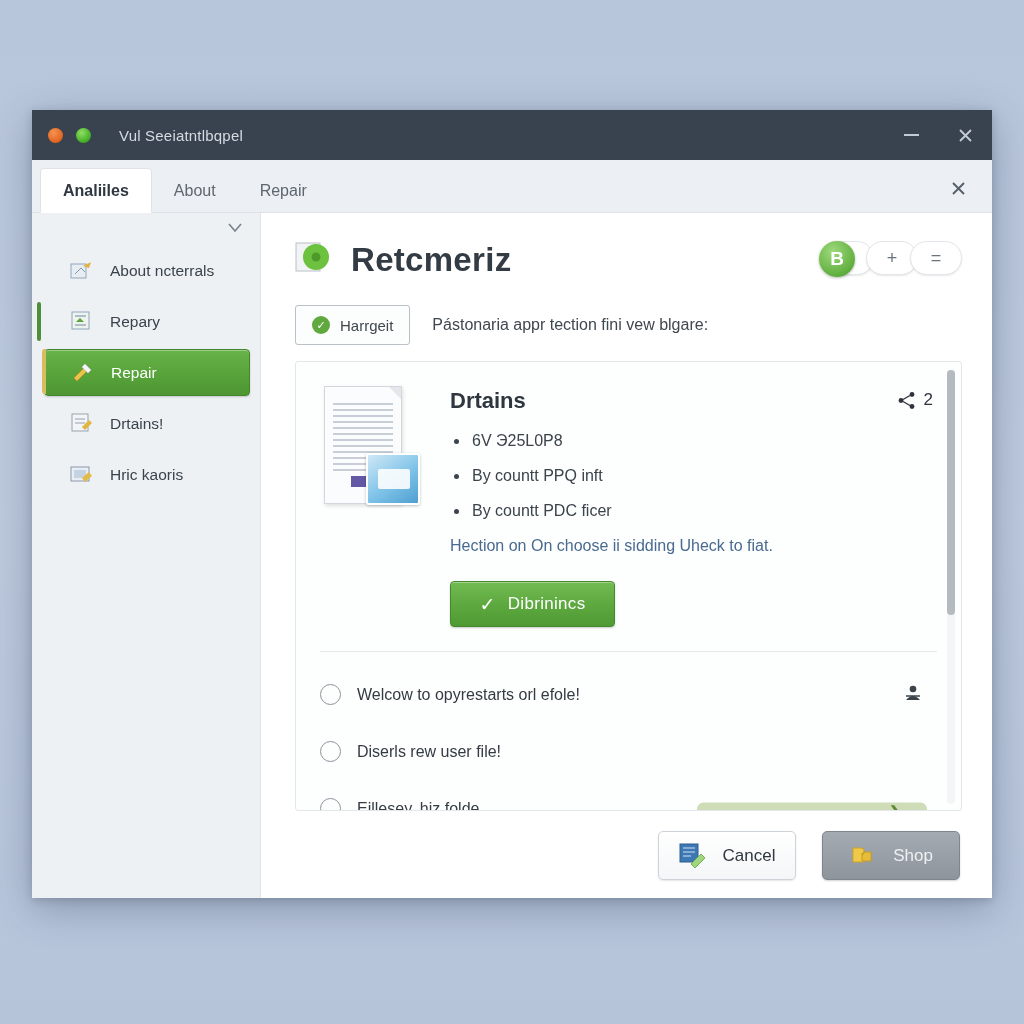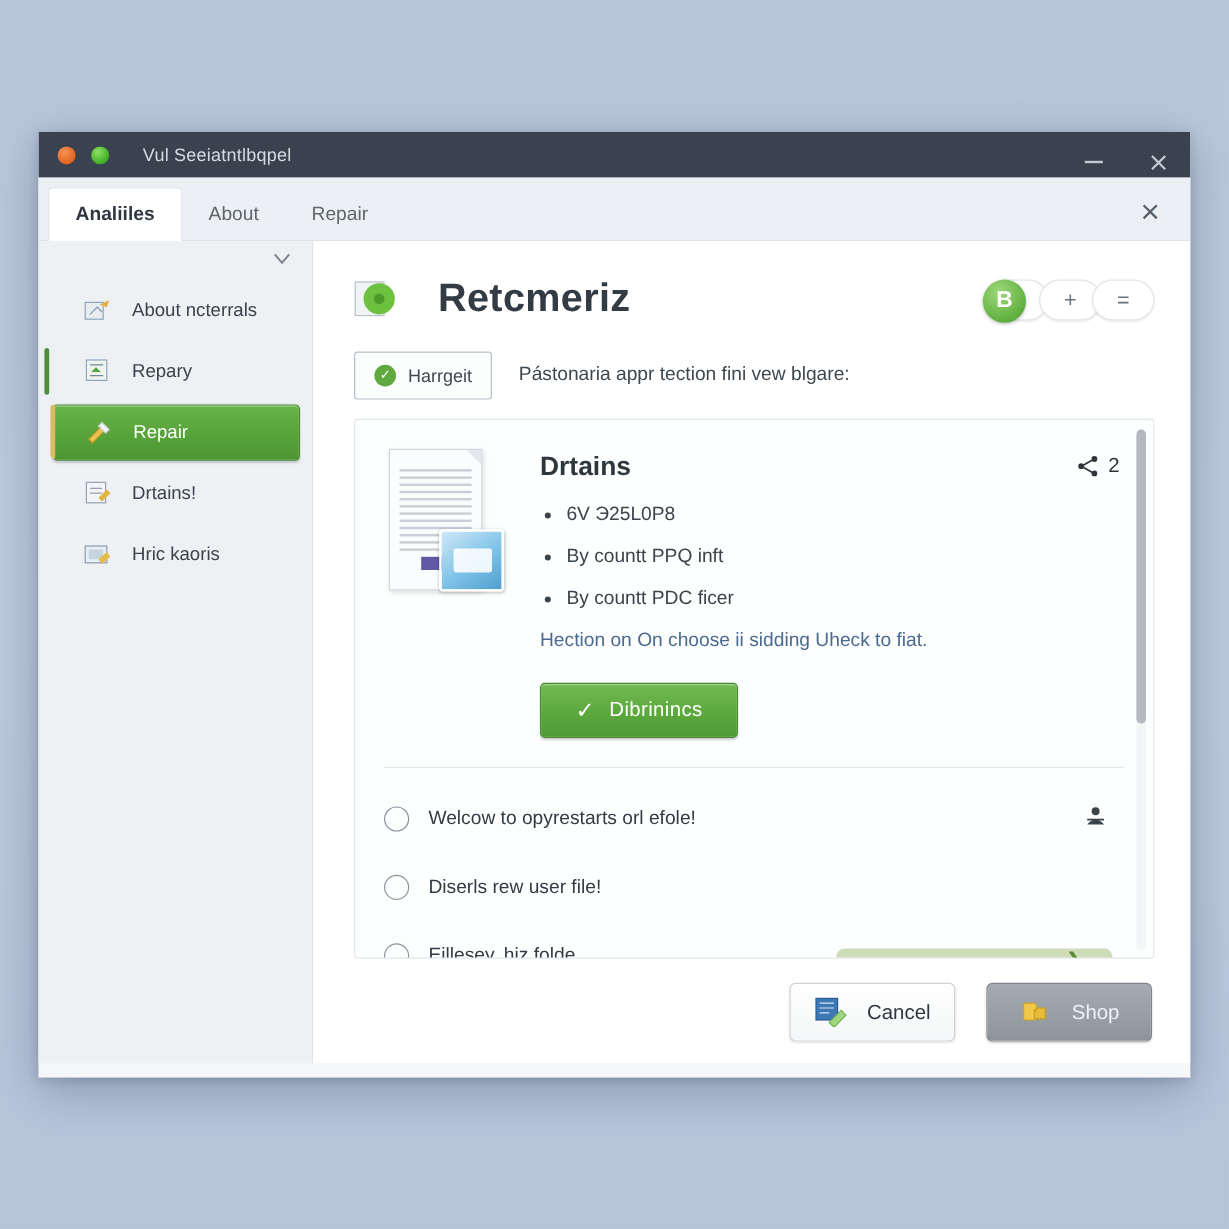--- a/index.html
+++ b/index.html
@@ -20,21 +20,21 @@
     position: absolute;
     left: 32px; top: 110px;
     width: 960px; height: 788px;
     background: #f4f6f8;
     box-shadow: 0 10px 38px rgba(40,55,80,.33), 0 2px 8px rgba(40,55,80,.22);
     overflow: hidden;
   }
 
   
   .titlebar {
-    height: 38px;
+    height: 50px;
     background: #39424f;
     display: flex; align-items: center;
     position: relative;
   }
   .dot { width: 15px; height: 15px; border-radius: 50%; margin-left: 12px; flex: none; }
   .dot.orange { background: radial-gradient(circle at 38% 32%, #f59352, #e2631e 70%, #b44d12); margin-left: 16px; }
   .dot.green  { background: radial-gradient(circle at 38% 32%, #8fe063, #3fac24 70%, #2d7d18); margin-left: 13px; }
   .win-title {
     margin-left: 28px;
     color: #d6dbe2;
@@ -122,21 +122,21 @@
     box-shadow: inset 0 1px 0 rgba(255,255,255,.35), 0 1px 2px rgba(0,0,0,.18);
     border: 1px solid #43872c;
   }
   .side-item.active .accent { background: #d8bc62; left: -3px; top: -1px; height: 45px; border-radius: 3px 0 0 3px; }
   .side-icon { width: 26px; height: 24px; margin-right: 14px; flex: none; position: relative; }
   .side-label { filter: blur(.2px); }
 
   
   .main { flex: 1; background: #ffffff; padding: 22px 30px 0 34px; position: relative; }
 
-  .content-head { display: flex; align-items: flex-end; margin-top: 6px; gap: 14px; }
+  .content-head { display: flex; align-items: flex-start; margin-top: 6px; }
   .head-icon { width: 36px; height: 34px; position: relative; flex: none; }
   .head-title {
     font-size: 33px; font-weight: bold; color: #333b44;
     margin-left: 20px; letter-spacing: .3px;
   }
   .toggle-group { margin-left: auto; display: flex; align-items: center; }
   .tg-btn {
     width: 52px; height: 34px;
     border-radius: 17px;
     background: #ffffff;

